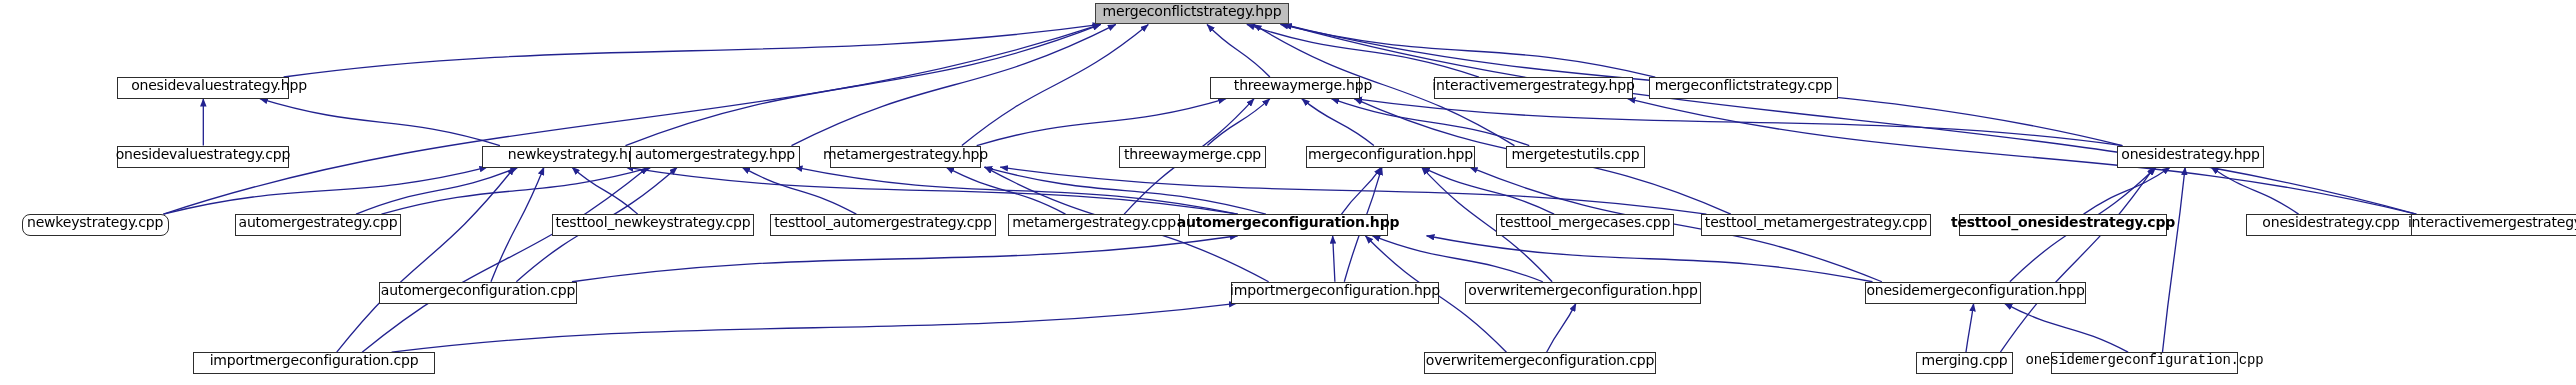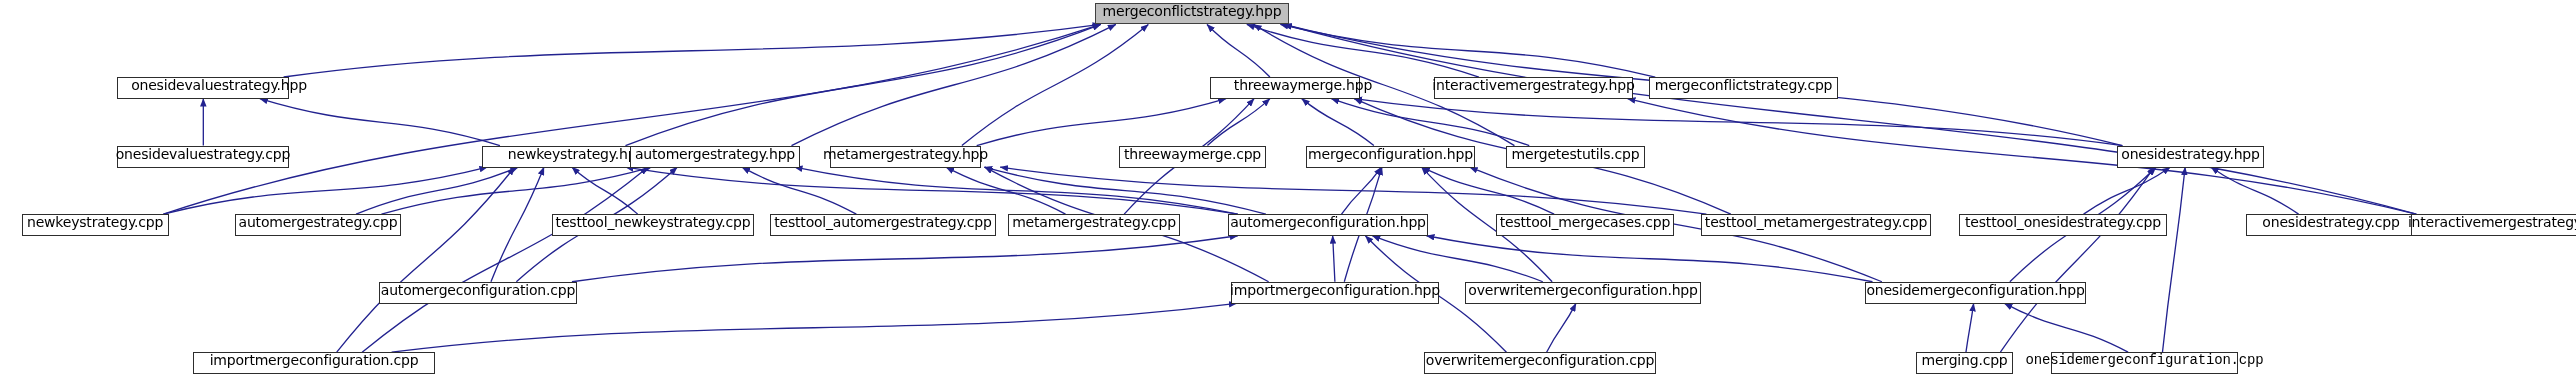--- a/index.html
+++ b/index.html
@@ -113,45 +113,45 @@
       </div>
       <div class="node" style="left: 1306px; top: 146px; width: 169px;">
         <span>mergeconfiguration.hpp</span>
       </div>
       <div class="node" style="left: 1506px; top: 146px; width: 139px;">
         <span>mergetestutils.cpp</span>
       </div>
       <div class="node" style="left: 2117px; top: 146px; width: 147px;">
         <span>onesidestrategy.hpp</span>
       </div>
-      <div class="node" style="left: 21.6px; top: 214px; width: 147px;">
+      <div class="node" style="left: 21.6px; top: 214px; width: 147px; border-radius: 8px;">
         <span>newkeystrategy.cpp</span>
       </div>
       <div class="node" style="left: 235px; top: 214px; width: 166px;">
         <span>automergestrategy.cpp</span>
       </div>
       <div class="node" style="left: 552px; top: 214px; width: 202px;">
         <span>testtool_newkeystrategy.cpp</span>
       </div>
       <div class="node" style="left: 770px; top: 214px; width: 226px;">
         <span>testtool_automergestrategy.cpp</span>
       </div>
       <div class="node" style="left: 1008px; top: 214px; width: 172px;">
         <span>metamergestrategy.cpp</span>
       </div>
-      <div class="node" style="left: 1228px; top: 214px; width: 200px;">
+      <div class="node" style="left: 1188px; top: 214px; width: 200px; font-weight: bold;">
         <span>automergeconfiguration.hpp</span>
       </div>
       <div class="node" style="left: 1496px; top: 214px; width: 178px;">
         <span>testtool_mergecases.cpp</span>
       </div>
       <div class="node" style="left: 1701px; top: 214px; width: 230px;">
         <span>testtool_metamergestrategy.cpp</span>
       </div>
-      <div class="node" style="left: 1959px; top: 214px; width: 208px;">
+      <div class="node" style="left: 1959px; top: 214px; width: 208px; font-weight: bold;">
         <span>testtool_onesidestrategy.cpp</span>
       </div>
       <div class="node" style="left: 2246px; top: 214px; width: 170px;">
         <span>onesidestrategy.cpp</span>
       </div>
       <div class="node" style="left: 2411px; top: 214px; width: 195px;">
         <span>interactivemergestrategy.cpp</span>
       </div>
       <div class="node" style="left: 379px; top: 282px; width: 198px;">
         <span>automergeconfiguration.cpp</span>

